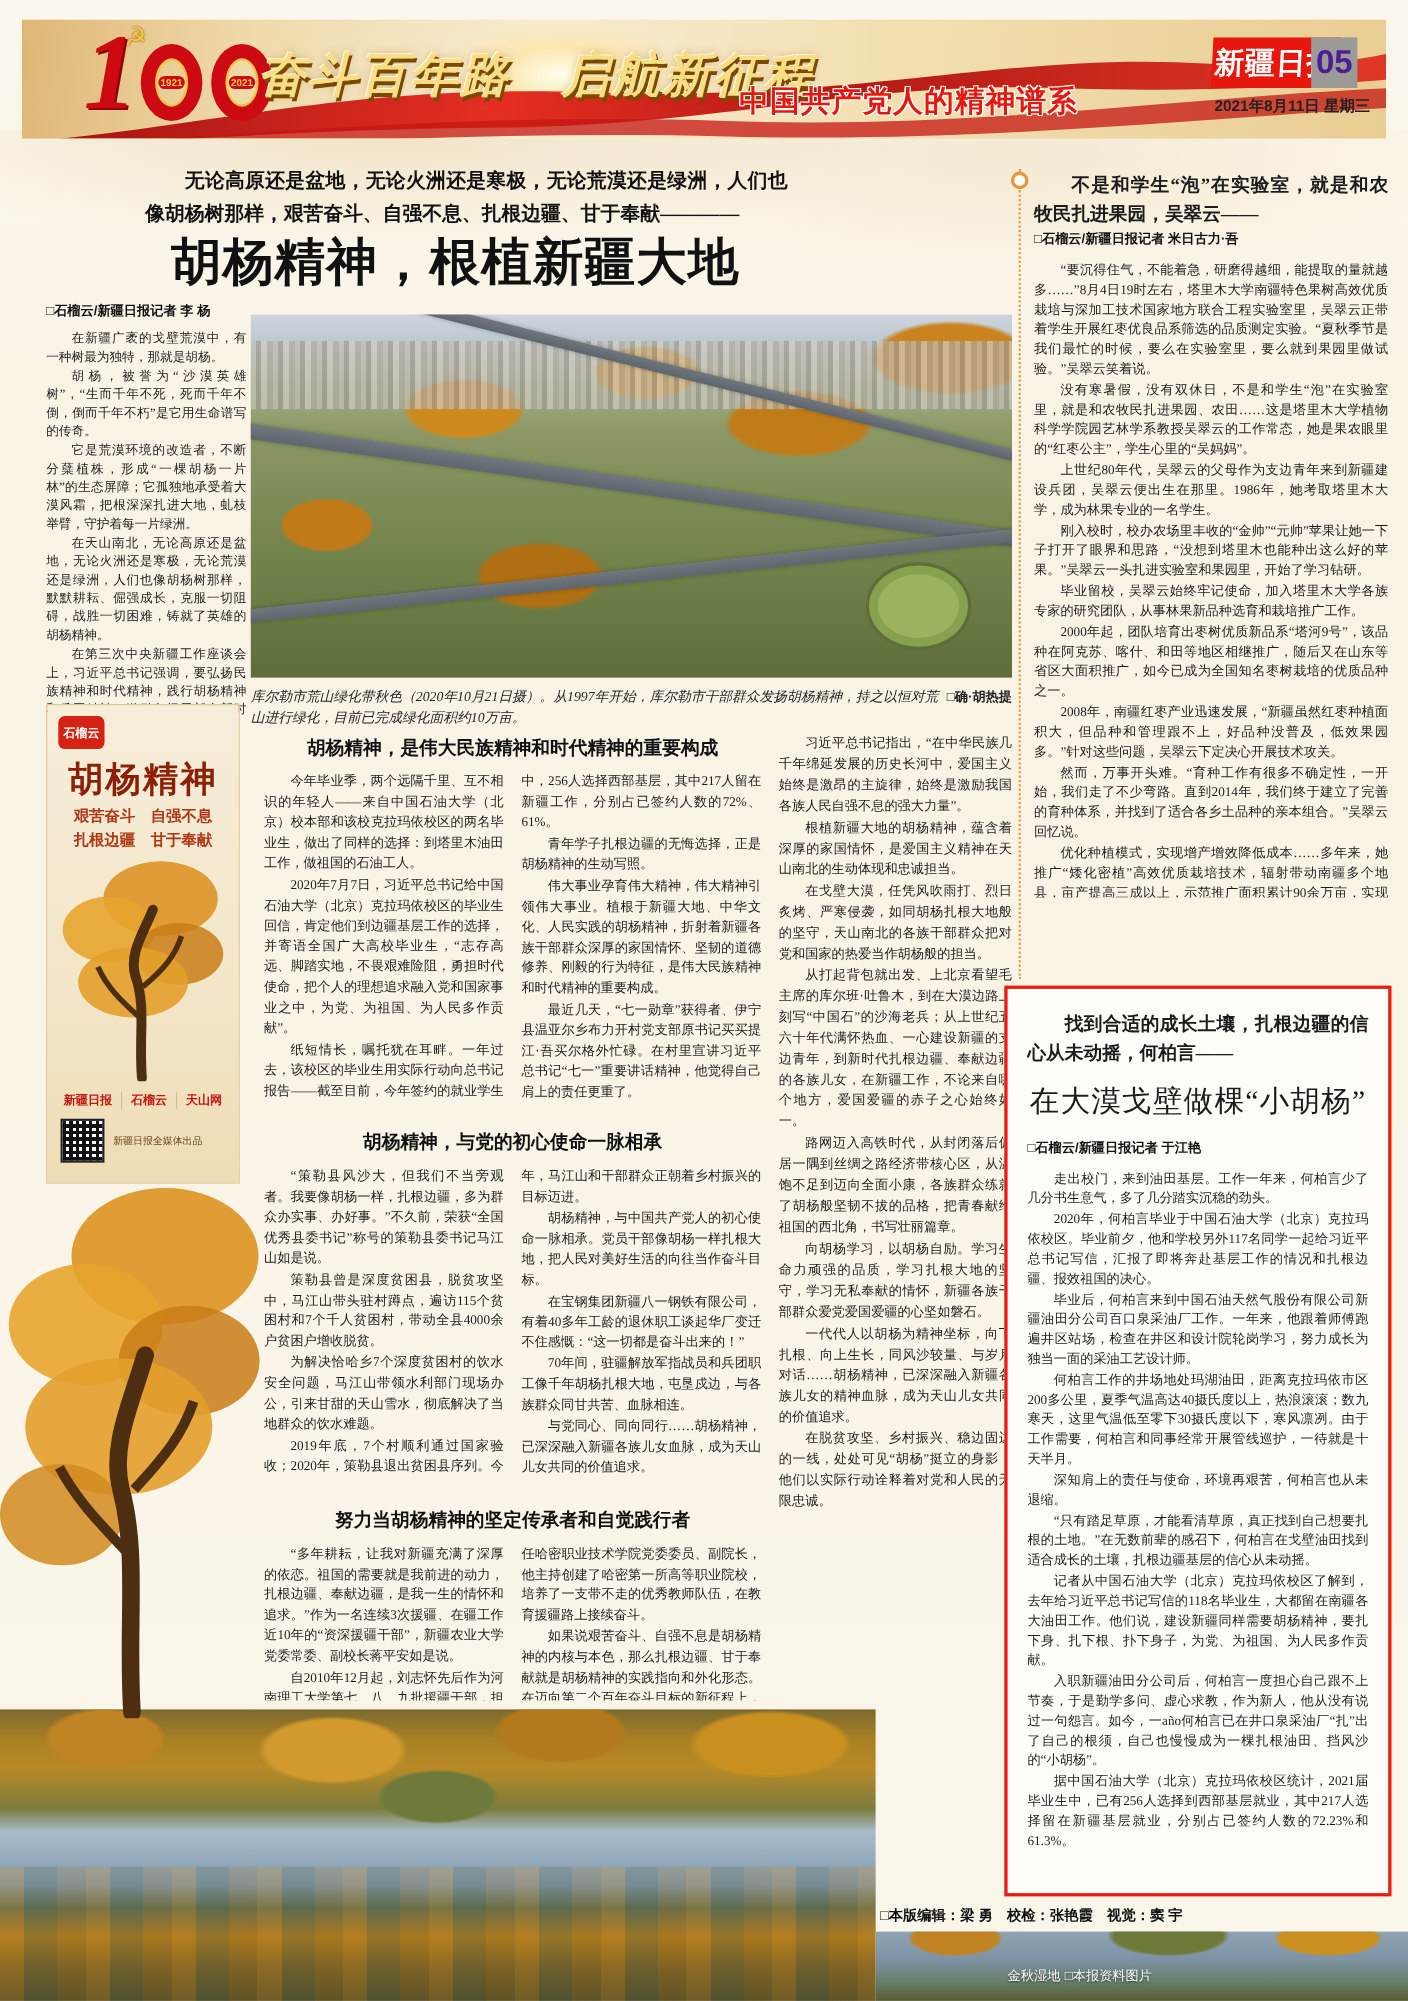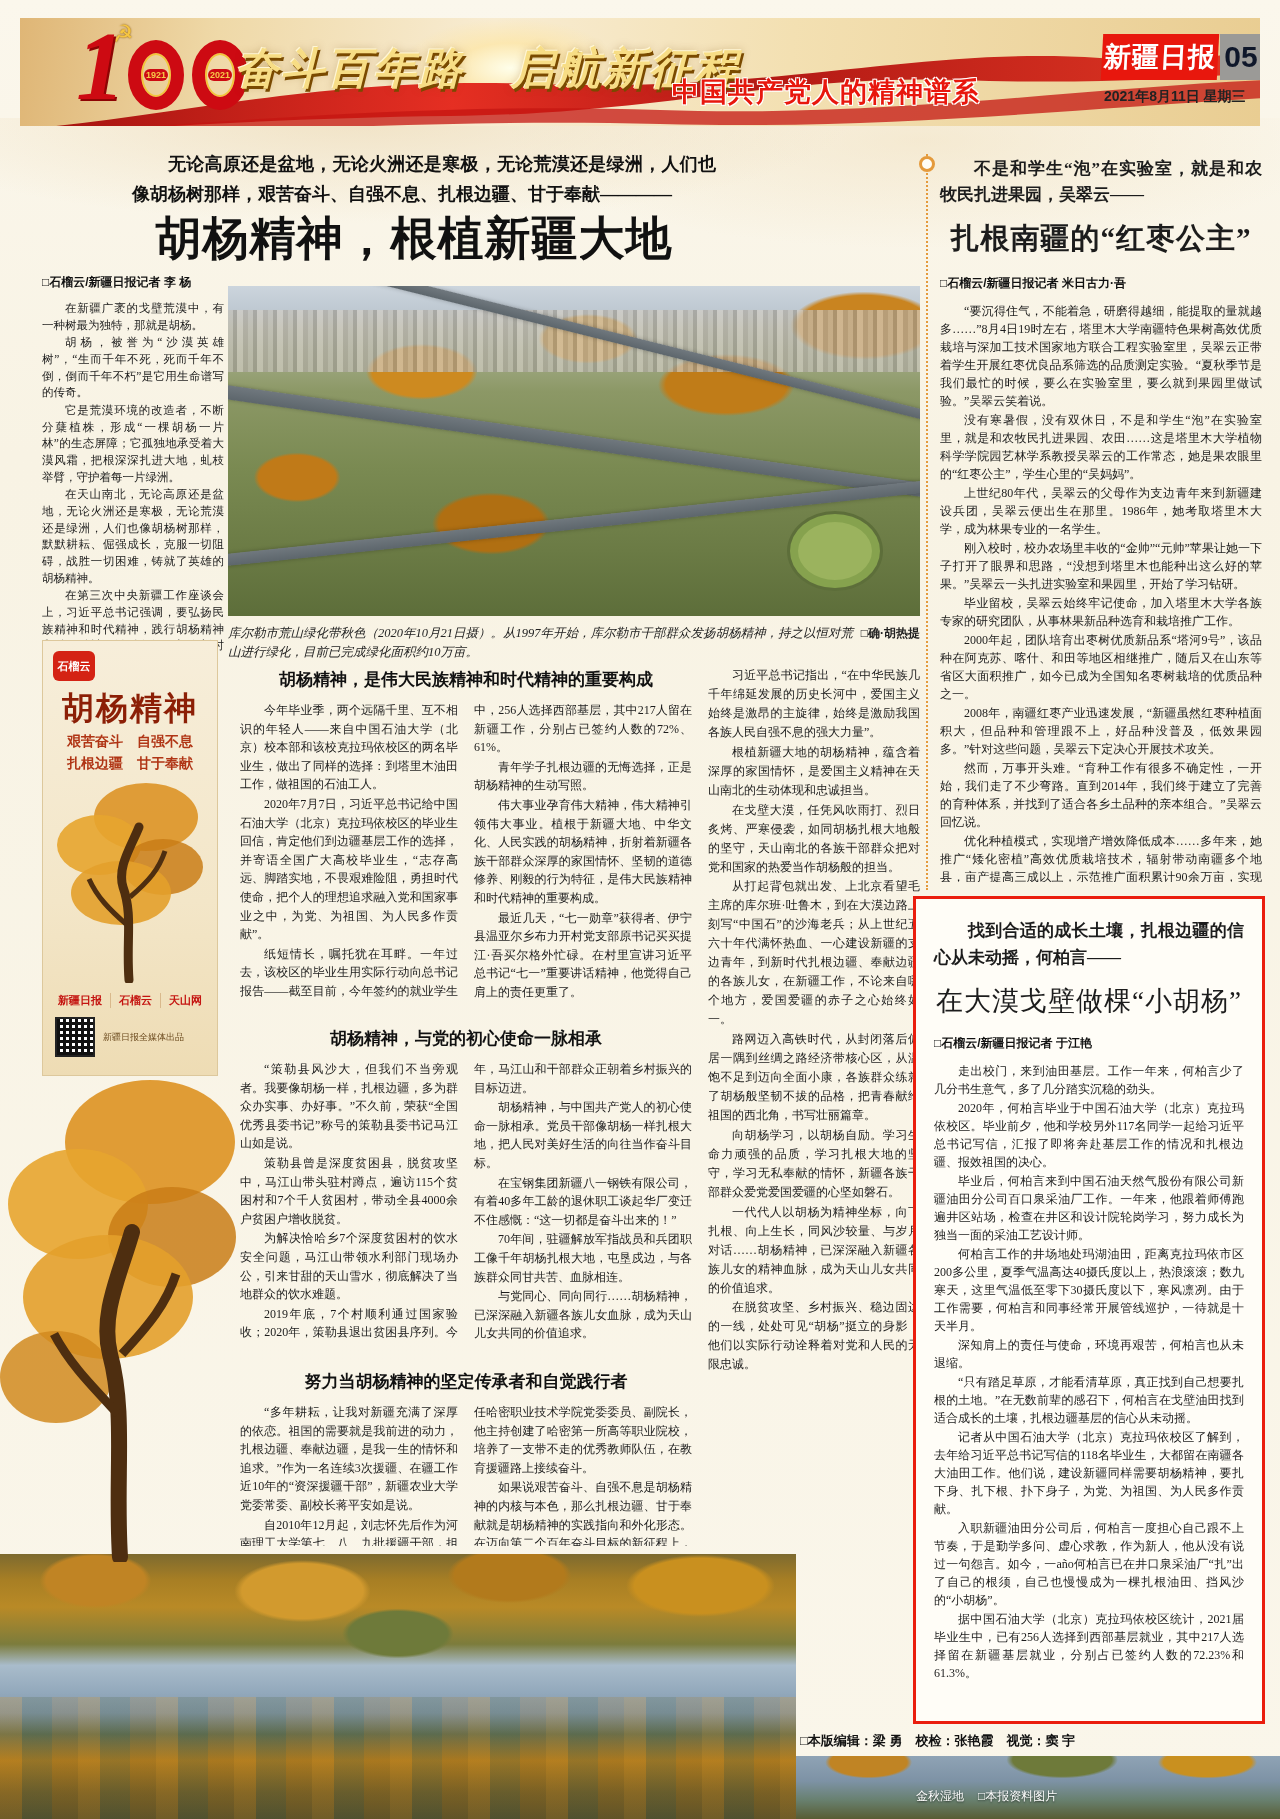--- a/index.html
+++ b/index.html
@@ -25,21 +25,21 @@
   .logo100 .ring span{font:700 9px "Liberation Sans",sans-serif;color:#f6c948;background:#cd0a12;border-radius:8px;padding:1px 2px;}
   .logo100 .r1{left:52px;top:22px;}
   .logo100 .r2{left:116px;top:22px;}
   .logo100 .emblem{position:absolute;left:36px;top:2px;font-size:24px;color:#f5c542;text-shadow:0 0 2px #7a4a00;}
   .slogan-gold{position:absolute;left:215px;top:22px;font:italic 900 43px "Liberation Serif",serif;letter-spacing:3px;
      color:#f7dd85;text-shadow:2px 3px 0 #7a4a00,-1px -1px 0 #fff6d5,0 0 8px rgba(122,74,0,.35);white-space:nowrap;}
   .slogan-red{position:absolute;left:652px;top:56px;font:900 27px "Liberation Sans",sans-serif;color:#e8170d;letter-spacing:1px;
      text-shadow:1px 1px 0 #fff,-1px -1px 0 #fff,1px -1px 0 #fff,-1px 1px 0 #fff;white-space:nowrap;}
   .masthead{position:absolute;left:1082px;top:16px;width:116px;height:46px;background:#e8170d;color:#fff;
      display:flex;align-items:center;justify-content:center;font:900 27px "Liberation Serif",serif;transform:skewX(-3deg);letter-spacing:1px;}
-  .pagenum{position:absolute;left:1200px;top:16px;width:42px;height:46px;background:#9b9a97;color:#0f172a;
+  .pagenum{position:absolute;left:1172px;top:16px;width:42px;height:46px;background:#9b9a97;color:#4c1d95;
      display:flex;align-items:center;justify-content:center;font:700 30px "Liberation Sans",sans-serif;}
   .bdate{position:absolute;left:1084px;top:70px;font:700 14px "Liberation Sans",sans-serif;color:#222;white-space:nowrap;}
 
   
   #kicker{left:132px;top:150px;width:584px;font:700 18px "Liberation Serif",serif;line-height:1.65;color:#111;}
   #main-headline{left:40px;top:208px;width:748px;text-align:center;font-weight:900;font-size:46px;letter-spacing:1px;color:#111;white-space:nowrap;}
   .byline{font-family:"Liberation Sans",sans-serif;font-weight:700;font-size:12px;color:#111;}
   #main-byline{left:42px;top:274px;}
   #main-intro{left:42px;top:300px;width:182px;height:360px;overflow:hidden;font-size:11.5px;line-height:1.45;}
   #main-intro p{margin-bottom:1px;}
@@ -125,21 +125,21 @@
       radial-gradient(90px 40px at 50% 30%,#6e7a3a 0 55%,transparent 62%),
       linear-gradient(180deg,#7d6a2f 0%,#a87f24 10%,#b98a26 20%,#7c7c3c 34%,#a9bccb 42%,#93a9bc 52%,#8197aa 60%,#5e6c52 68%,#a9781f 78%,#6d5a26 90%,#4e4a2a 100%);}
   #photo-left .reflect{position:absolute;left:0;bottom:0;width:100%;height:46%;opacity:.5;
      background:repeating-linear-gradient(90deg,rgba(214,146,34,.5) 0 22px,rgba(86,104,68,.45) 22px 52px,rgba(170,120,30,.4) 52px 78px);}
   #photo-right{left:796px;top:1756px;width:484px;height:63px;z-index:1;
      background:
       radial-gradient(70px 26px at 15% 10%,#c08424 0 55%,transparent 62%),
       radial-gradient(90px 30px at 55% 6%,#6e7a3a 0 55%,transparent 62%),
       radial-gradient(80px 26px at 85% 10%,#c9901f 0 55%,transparent 62%),
       linear-gradient(180deg,#8fa3b5 0%,#7d92a5 40%,#68806f 70%,#585c33 100%);}
-  #bphoto-caption{left:916px;top:1788px;z-index:7;color:#fff;font:12px "Liberation Sans",sans-serif;display:flex;gap:14px;
+  #bphoto-caption{left:916px;top:1788px;z-index:7;color:#fff;font:12px "Liberation Sans",sans-serif;display:flex;gap:4px;
      text-shadow:0 1px 2px rgba(0,0,0,.6);}
 </style>
 </head>
 <body>
 
 <div id="page">
 
   <div id="banner" class="abs">
     <div class="glow"></div>
     <svg class="ribbon" viewBox="0 0 1240 108" preserveAspectRatio="none">
@@ -233,21 +233,20 @@
         <p>一代代人以胡杨为精神坐标，向下扎根、向上生长，同风沙较量、与岁月对话……胡杨精神，已深深融入新疆各族儿女的精神血脉，成为天山儿女共同的价值追求。</p>
         <p>在脱贫攻坚、乡村振兴、稳边固边的一线，处处可见“胡杨”挺立的身影，他们以实际行动诠释着对党和人民的无限忠诚。</p>
       </div>
   </div>
 
   <div id="dotline" class="abs"></div>
   <div id="dotcircle" class="abs"></div>
 
   <div id="article2" class="abs">
     <div class="kicker2">不是和学生“泡”在实验室，就是和农牧民扎进果园，吴翠云——</div>
-    <div class="headline2">扎根南疆的“红枣公主”</div>
     <span class="byline">□石榴云/新疆日报记者 米日古力·吾</span>
     <div class="a2body">
         <p>“要沉得住气，不能着急，研磨得越细，能提取的量就越多……”8月4日19时左右，塔里木大学南疆特色果树高效优质栽培与深加工技术国家地方联合工程实验室里，吴翠云正带着学生开展红枣优良品系筛选的品质测定实验。“夏秋季节是我们最忙的时候，要么在实验室里，要么就到果园里做试验。”吴翠云笑着说。</p>
         <p>没有寒暑假，没有双休日，不是和学生“泡”在实验室里，就是和农牧民扎进果园、农田……这是塔里木大学植物科学学院园艺林学系教授吴翠云的工作常态，她是果农眼里的“红枣公主”，学生心里的“吴妈妈”。</p>
         <p>上世纪80年代，吴翠云的父母作为支边青年来到新疆建设兵团，吴翠云便出生在那里。1986年，她考取塔里木大学，成为林果专业的一名学生。</p>
         <p>刚入校时，校办农场里丰收的“金帅”“元帅”苹果让她一下子打开了眼界和思路，“没想到塔里木也能种出这么好的苹果。”吴翠云一头扎进实验室和果园里，开始了学习钻研。</p>
         <p>毕业留校，吴翠云始终牢记使命，加入塔里木大学各族专家的研究团队，从事林果新品种选育和栽培推广工作。</p>
         <p>2000年起，团队培育出枣树优质新品系“塔河9号”，该品种在阿克苏、喀什、和田等地区相继推广，随后又在山东等省区大面积推广，如今已成为全国知名枣树栽培的优质品种之一。</p>
         <p>2008年，南疆红枣产业迅速发展，“新疆虽然红枣种植面积大，但品种和管理跟不上，好品种没普及，低效果园多。”针对这些问题，吴翠云下定决心开展技术攻关。</p>
         <p>然而，万事开头难。“育种工作有很多不确定性，一开始，我们走了不少弯路。直到2014年，我们终于建立了完善的育种体系，并找到了适合各乡土品种的亲本组合。”吴翠云回忆说。</p>

